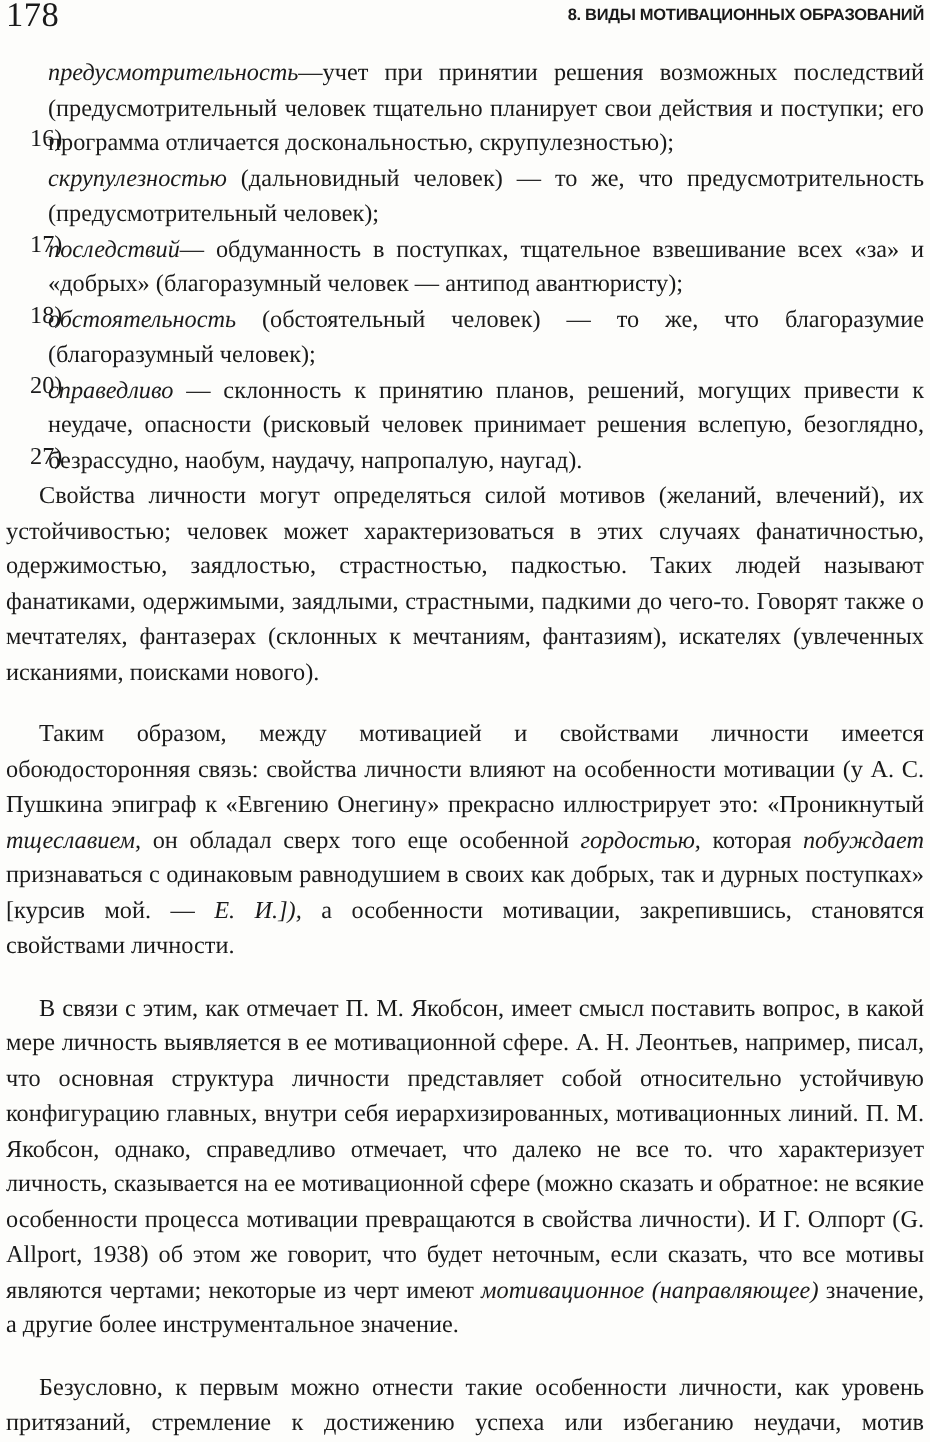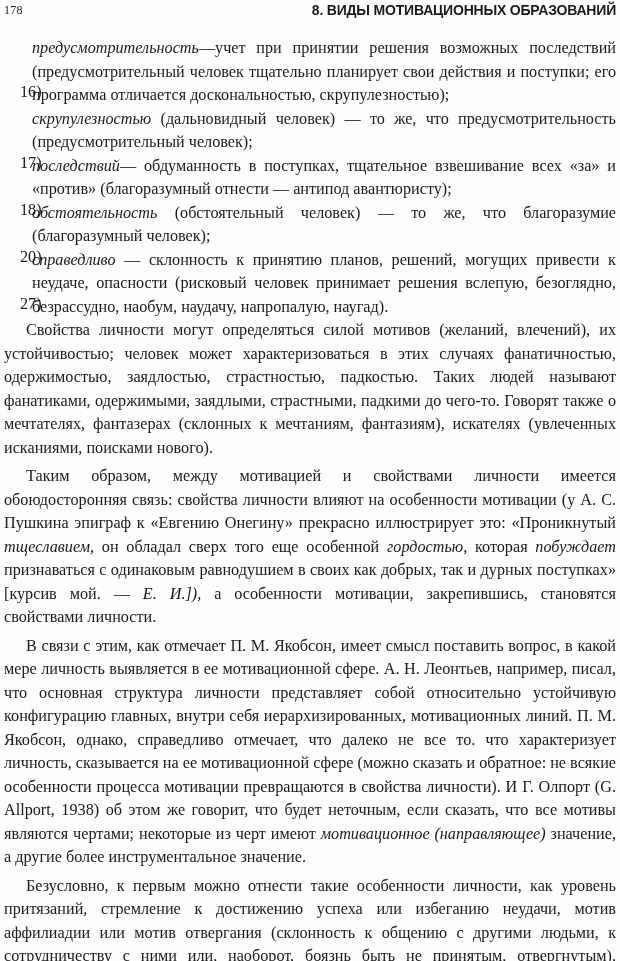--- a/index.html
+++ b/index.html
@@ -4,34 +4,34 @@
   <style>
     html, body { margin: 0; padding: 0; }
     body {
       width: 620px; height: 961px; overflow: hidden;
       background: #fdfdfb; color: #1a1a1a;
       font-family: "Liberation Serif", serif;
       position: relative;
     }
     .page { position: absolute; left: 0; top: 0; width: 620px; height: 961px; }
     .header { position: absolute; top: 0; left: 4px; right: 4px; height: 22px; }
-    .page-num { position: absolute; left: 0; top: 0; font-size: 12px; line-height: 20px; letter-spacing: 0.3px; }
+    .page-num { position: absolute; left: 0; top: 0; font-size: 23px; line-height: 20px; letter-spacing: 0.3px; }
     .running-head {
       position: absolute; right: 0; top: 3px;
       font-family: "Liberation Sans", sans-serif; font-weight: bold;
-      font-size: 14px; line-height: 14px; letter-spacing: -0.2px;
+      font-size: 11px; line-height: 14px; letter-spacing: -0.2px;
     }
     .body {
       position: absolute; left: 4px; top: 37px; width: 612px;
       font-size: 16.2px; line-height: 23.5px; text-align: justify;
     }
     .item { position: relative; padding-left: 28px; text-align: justify; }
     .item .num { position: absolute; left: 16px; top: 0; margin-top: 44px; }
     .para { text-indent: 22px; text-align: justify; }
-    .para.gap { margin-top: 5px; }
+    .para.gap { margin-top: 18px; }
     .item + .para { margin-top: 0; }
     i { font-style: italic; }
   </style>
 </head>
 <body>
 
 <div class="page">
 
   <div class="header">
     <span class="page-num">178</span>
@@ -40,21 +40,21 @@
 
   <div class="body">
 
     <div class="item">
       <span class="num">16)</span><i>предусмотрительность</i><span>—учет при принятии решения возможных последствий (предусмотрительный человек тщательно планирует свои действия и поступки; его программа отличается доскональностью, скрупулезностью);</span>
     </div>
     <div class="item">
       <span class="num">17)</span><i>скрупулезностью</i><span> (дальновидный человек) — то же, что предусмотрительность (предусмотрительный человек);</span>
     </div>
     <div class="item">
-      <span class="num">18)</span><i>последствий</i><span>— обдуманность в поступках, тщательное взвешивание всех «за» и «против» (благоразумный отнести — антипод авантюристу);</span>
+      <span class="num">18)</span><i>последствий</i><span>— обдуманность в поступках, тщательное взвешивание всех «за» и «добрых» (благоразумный человек — антипод авантюристу);</span>
     </div>
     <div class="item">
       <span class="num">20)</span><i>обстоятельность</i><span> (обстоятельный человек) — то же, что благоразумие (благоразумный человек);</span>
     </div>
     <div class="item">
       <span class="num">27)</span><i>справедливо</i><span> — склонность к принятию планов, решений, могущих привести к неудаче, опасности (рисковый человек принимает решения вслепую, безоглядно, безрассудно, наобум, наудачу, напропалую, наугад).</span>
     </div>
 
     <p class="para" style="margin:0;">Свойства личности могут определяться силой мотивов (желаний, влечений), их устойчивостью; человек может характеризоваться в этих случаях фанатичностью, одержимостью, заядлостью, страстностью, падкостью. Таких людей называют фанатиками, одержимыми, заядлыми, страстными, падкими до чего-то. Говорят также о мечтателях, фантазерах (склонных к мечтаниям, фантазиям), искателях (увлеченных исканиями, поисками нового).</p>
 

